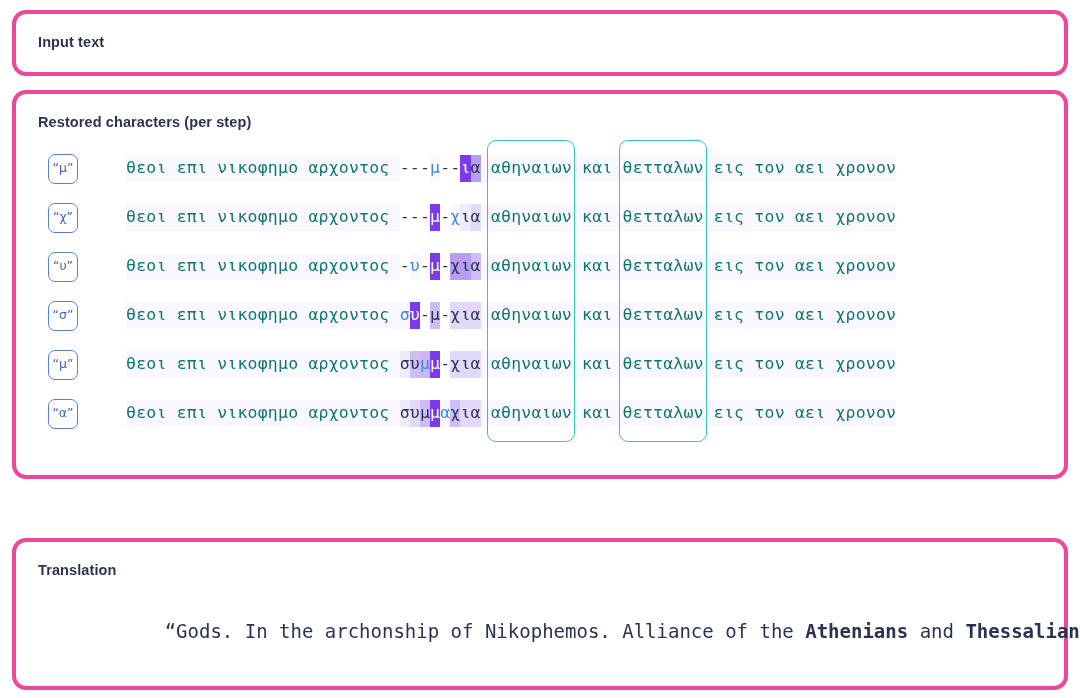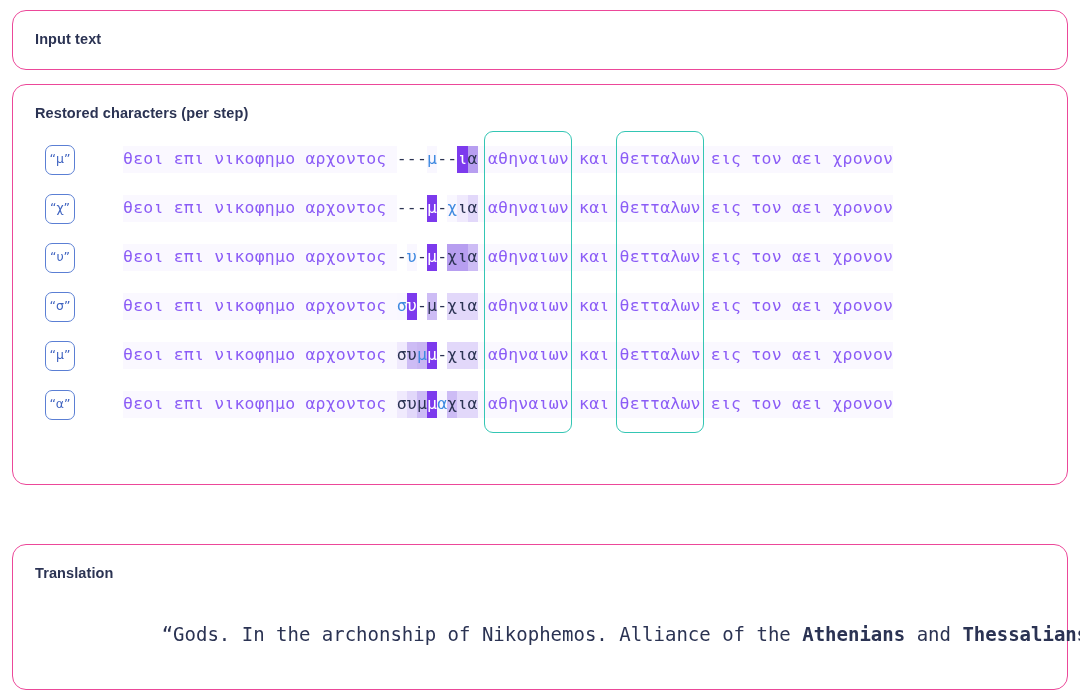--- a/index.html
+++ b/index.html
@@ -17,21 +17,21 @@
   .page {
     width: 1080px;
     height: 698px;
     box-sizing: border-box;
     padding: 10px 12px 8px 12px;
     display: flex;
     flex-direction: column;
     gap: 14px;
   }
   .card {
-    border: 1px solid #ec4899;
+    border: 4px solid #ec4899;
     border-radius: 14px;
     background: #ffffff;
     box-sizing: border-box;
     padding: 16px 22px 18px 22px;
   }
   .card-label {
     font-size: 14.5px;
     font-weight: 700;
     letter-spacing: 0.1px;
     color: #2b3353;
@@ -86,21 +86,21 @@
     font-size: 16.5px;
     line-height: 1;
     margin-left: 48px;
     white-space: pre;
     letter-spacing: 0.2px;
     display: flex;
     align-items: center;
   }
   .seq span { display: inline-block; padding: 5px 0; }
 
-  .tok-plain  { color: #8b5cf6; background: rgba(139,92,246,0.045); }
+  .tok-plain  { color: #0f766e; background: rgba(139,92,246,0.045); }
   .tok-dash   { color: #2b3353; background: transparent; }
   .tok-new    { color: #3f8ae0; background: rgba(139,92,246,0.05); }
   .tok-hl1    { color: #ffffff; background: #7c3aed; }
   .tok-hl2    { color: #2b3353; background: #b79ef0; }
   .tok-hl3    { color: #2b3353; background: #cdbcf5; }
   .tok-hl4    { color: #2b3353; background: #e2d8fa; }
   .tok-hl5    { color: #2b3353; background: #f0eafd; }
   .tok-newhl  { color: #3f8ae0; background: #c9b6f2; }
 
   

